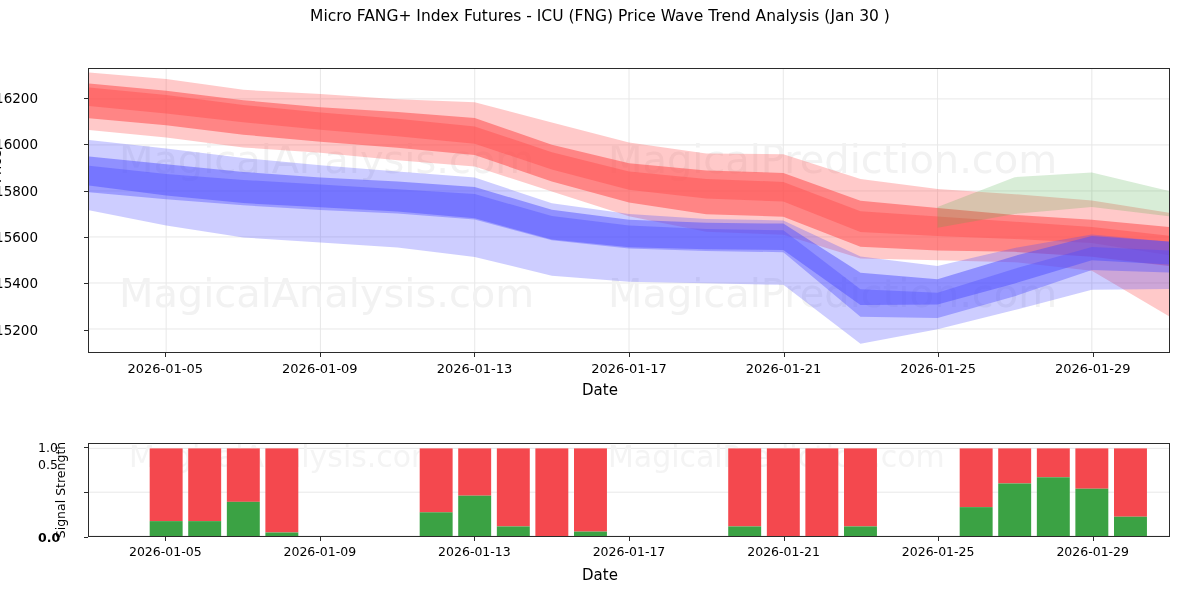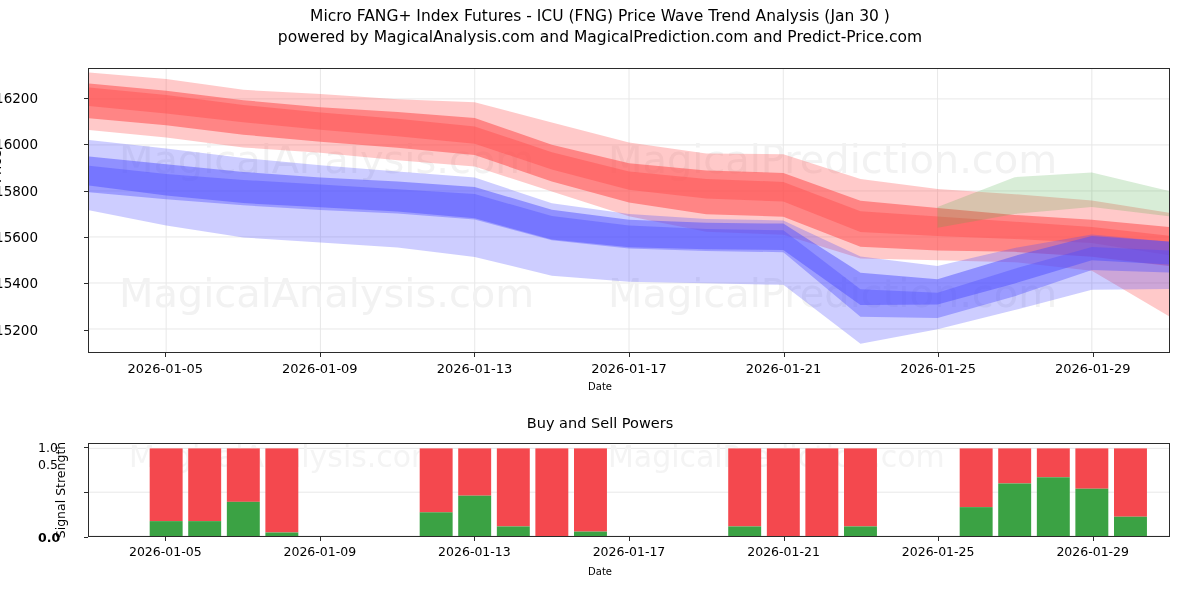--- a/index.html
+++ b/index.html
@@ -14,41 +14,40 @@
                border:1px solid #2b2b2b;background:#fff;box-sizing:border-box;overflow:hidden;}
   #price-svg{position:absolute;left:0;top:0;width:100%;height:100%;display:block;}
 
   .ylabel{position:absolute;left:-4px;top:150px;transform:translate(-100%,-50%) rotate(-90deg);
           transform-origin:100% 50%;font-size:13.5px;white-space:nowrap;}
   .ytick{position:absolute;right:1176px;font-size:13.5px;white-space:nowrap;
          transform:translateY(-50%);text-align:right;}
   .ytick-mark{position:absolute;width:4px;height:1px;background:#2b2b2b;}
   .xtick{position:absolute;font-size:13px;white-space:nowrap;transform:translateX(-50%);}
   .xtick-mark{position:absolute;width:1px;height:4px;background:#2b2b2b;}
-  .xaxis-label{position:absolute;font-size:10px;text-align:center;width:1200px;left:0;}
+  .xaxis-label{position:absolute;font-size:15px;text-align:center;width:1200px;left:0;}
 
   
   #signal-title{position:absolute;left:0;top:415px;width:1200px;text-align:center;font-size:14.5px;}
   #signal-panel{position:absolute;left:88px;top:443px;width:1082px;height:94px;
                 border:1px solid #2b2b2b;background:#fff;box-sizing:border-box;overflow:hidden;}
   #signal-svg{position:absolute;left:0;top:0;width:100%;height:100%;display:block;}
   .sig-ylabel{position:absolute;left:12px;top:490px;transform:translate(-0%,-50%) rotate(-90deg);
               transform-origin:50% 50%;font-size:12.5px;white-space:nowrap;}
   .sytick{position:absolute;font-size:12.5px;white-space:nowrap;transform:translateY(-50%);
           text-align:left;width:44px;}
   .sxtick{position:absolute;font-size:12.5px;white-space:nowrap;transform:translateX(-50%);}
 </style>
 </head>
 <body>
 
 <div id="root">
 
   <div class="title-block">
     <div class="title-line">Micro FANG+ Index Futures - ICU (FNG) Price Wave Trend Analysis (Jan 30 )</div>
-    <div class="title-line">powered by MagicalAnalysis.com and MagicalPrediction.com and Predict-Price.com</div>
   </div>
 
   <div class="ylabel">Price</div>
   <div id="price-ticks">
       <div class="ytick" style="top: 329.829px;">15200</div>
       <div class="ytick-mark" style="left: 84px; top: 329.829px;"></div>
       <div class="ytick" style="top: 283.488px;">15400</div>
       <div class="ytick-mark" style="left: 84px; top: 283.488px;"></div>
       <div class="ytick" style="top: 237.146px;">15600</div>
       <div class="ytick-mark" style="left: 84px; top: 237.146px;"></div>
@@ -101,21 +100,20 @@
       <div class="xtick" style="left: 629px; top: 361px;">2026-01-17</div>
       <div class="xtick-mark" style="left: 783.571px; top: 353px;"></div>
       <div class="xtick" style="left: 783.571px; top: 361px;">2026-01-21</div>
       <div class="xtick-mark" style="left: 938.143px; top: 353px;"></div>
       <div class="xtick" style="left: 938.143px; top: 361px;">2026-01-25</div>
       <div class="xtick-mark" style="left: 1092.71px; top: 353px;"></div>
       <div class="xtick" style="left: 1092.71px; top: 361px;">2026-01-29</div>
     </div>
   <div class="xaxis-label" style="top:381px;">Date</div>
 
-  <div id="signal-title">Buy and Sell Powers</div>
   <div class="sig-ylabel">Signal Strength</div>
   <div id="signal-ticks">
       <div class="sytick" style="left: 38px; top: 537px; font-weight: bold;">0.0</div>
       <div class="ytick-mark" style="left: 84px; top: 537px;"></div>
       <div class="sytick" style="left: 38px; top: 464px;">0.5</div>
       <div class="ytick-mark" style="left: 84px; top: 492.238px;"></div>
       <div class="sytick" style="left: 38px; top: 447.476px;">1.0</div>
       <div class="ytick-mark" style="left: 84px; top: 447.476px;"></div>
     </div>
 

